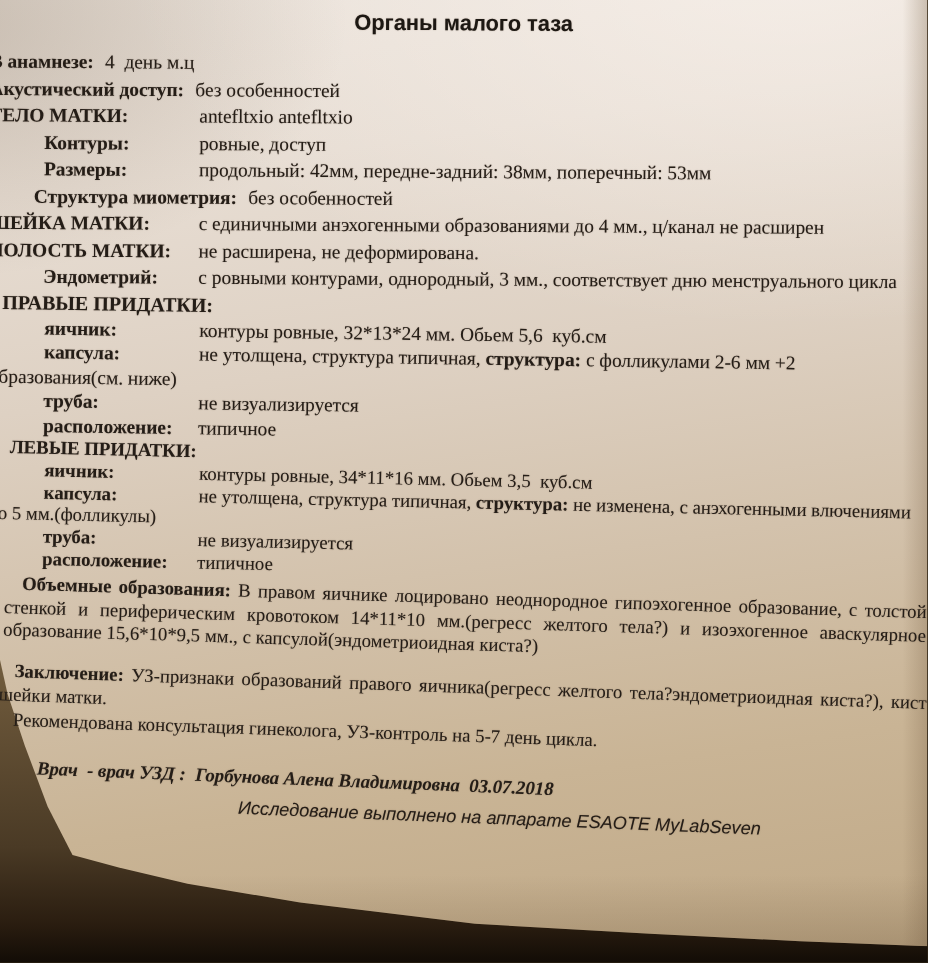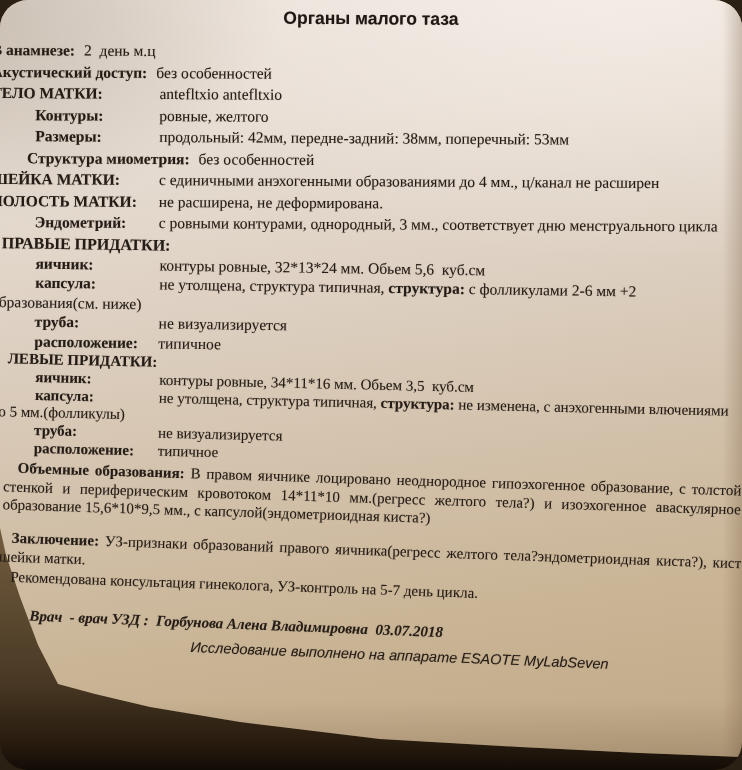--- a/index.html
+++ b/index.html
@@ -1,18 +1,18 @@
 <!DOCTYPE html>
 <html lang="ru"><head>
 <meta charset="utf-8">
 <style>
   html,body{margin:0;padding:0;}
   body{width:742px;height:770px;overflow:hidden;background:#2a2013;}
   .photo{position:relative;width:742px;height:770px;overflow:hidden;
-         background:linear-gradient(180deg,#9b8264 0%,#8a7254 40%,#6f5a3c 70%,#4a3a25 88%,#2a1d10 96%,#120c06 100%);border-radius:28px;}
+         background:linear-gradient(180deg,#9b8264 0%,#8a7254 40%,#6f5a3c 70%,#4a3a25 88%,#2a1d10 96%,#120c06 100%);}
   .paper{position:absolute;inset:0;
          clip-path:polygon(0 0,742px 0,742px 757px,640px 753px,520px 747px,380px 739px,240px 722px,150px 707px,95px 694px,58px 684px,38px 645px,20px 597px,6px 555px,0 528px);
          background:linear-gradient(172deg,#ebe3db 0%,#e7ddd3 18%,#ded1c3 38%,#d3c2ac 58%,#c9b495 78%,#bfa886 100%);}
   .paper-light{position:absolute;inset:0;background:radial-gradient(900px 500px at 85% -5%,rgba(255,249,245,.55),transparent 60%);}
   .paper-tl{position:absolute;inset:0;background:radial-gradient(520px 320px at -8% 2%,rgba(105,85,62,.28),transparent 65%);}
   .paper-right{position:absolute;top:0;bottom:0;right:0;width:20px;background:linear-gradient(to right,rgba(122,98,70,0),rgba(122,98,70,.32));}
   .paper-bottom{position:absolute;left:0;right:0;bottom:0;height:70px;background:linear-gradient(to bottom,rgba(110,88,60,0),rgba(96,75,50,.30));}
   .doc{position:absolute;left:0;top:0;width:742px;color:#241d17;
        font-family:"Liberation Serif","DejaVu Serif",serif;
        text-shadow:0 0 1px rgba(84,62,45,.45);}
@@ -54,24 +54,24 @@
     <div class="paper-tl"></div>
     <div class="paper-right"></div>
     <div class="paper-bottom"></div>
   </div>
 
   <div class="doc">
 
     <div class="sec sec1">
       <div class="title">Органы малого таза</div>
 
-      <div class="row inline"><span class="lbl">В анамнезе:</span><span>2  день м.ц</span></div>
+      <div class="row inline"><span class="lbl">В анамнезе:</span><span>4  день м.ц</span></div>
       <div class="row inline"><span class="lbl">Акустический доступ:</span><span>без особенностей</span></div>
       <div class="row col"><span class="lbl">ТЕЛО МАТКИ:</span><span>antefltxio antefltxio</span></div>
-      <div class="row col i1"><span class="lbl">Контуры:</span><span>ровные, желтого</span></div>
+      <div class="row col i1"><span class="lbl">Контуры:</span><span>ровные, доступ</span></div>
       <div class="row col i1"><span class="lbl">Размеры:</span><span>продольный: 42мм, передне-задний: 38мм, поперечный: 53мм</span></div>
       <div class="row inline im"><span class="lbl">Структура миометрия:</span><span>без особенностей</span></div>
       <div class="row col"><span class="lbl">ШЕЙКА МАТКИ:</span><span>с единичными анэхогенными образованиями до 4 мм., ц/канал не расширен</span></div>
       <div class="row col"><span class="lbl">ПОЛОСТЬ МАТКИ:</span><span>не расширена, не деформирована.</span></div>
       <div class="row col i1"><span class="lbl">Эндометрий:</span><span>с ровными контурами, однородный, 3 мм., соответствует дню менструального цикла</span></div>
     </div>
 
     <div class="sec sec2">
       <div class="row hdr">ПРАВЫЕ ПРИДАТКИ:</div>
       <div class="row col i1"><span class="lbl">яичник:</span><span>контуры ровные, 32*13*24 мм. Обьем 5,6  куб.см</span></div>

